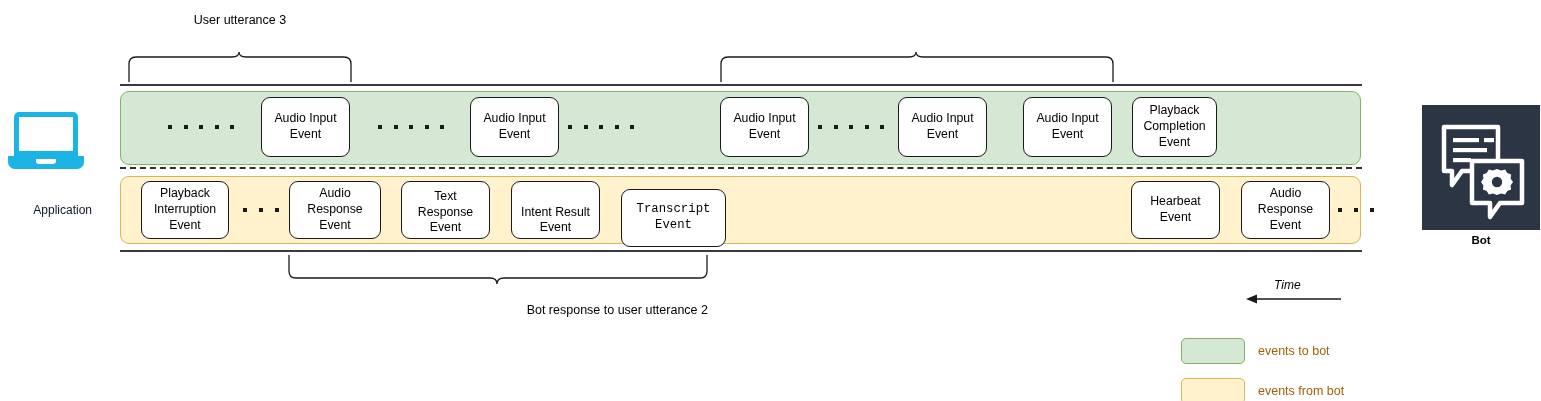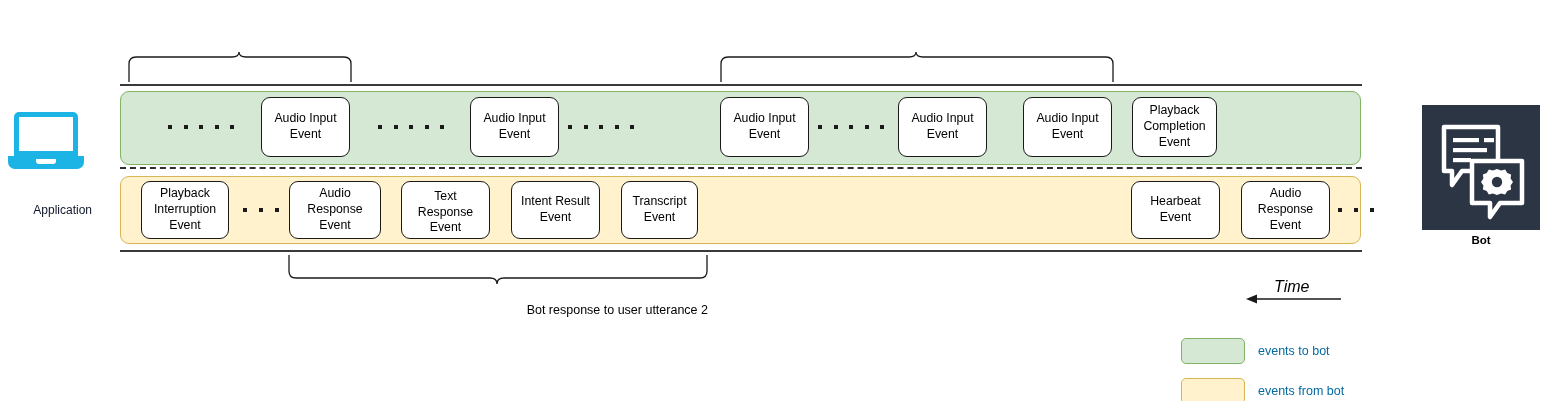--- a/index.html
+++ b/index.html
@@ -116,37 +116,37 @@
     text-align: center;
     font-size: 12.5px;
     color: #000;
     white-space: nowrap;
   }
 
   
   .time-label {
     position: absolute;
     font-style: italic;
-    font-size: 16px;
+    font-size: 12px;
     color: #000;
   }
 
   
   .legend-swatch {
     position: absolute;
     width: 64px; height: 26px;
     box-sizing: border-box;
     border-radius: 5px;
   }
   .legend-swatch.green { background: #d5e8d4; border: 1px solid #82b366; }
   .legend-swatch.yellow { background: #fff2cc; border: 1px solid #d6b656; }
   .legend-text {
     position: absolute;
     font-size: 12.5px;
-    color: #0369a1;
+    color: #a16207;
     white-space: nowrap;
   }
 </style>
 </head>
 <body>
 
 <div id="canvas">
 
   <div class="laptop-wrap">
     <div class="laptop-screen"></div>
@@ -174,20 +174,21 @@
       </g>
     </svg>
   </div>
   <div class="bot-label">Bot</div>
 
   <div class="brace-svg" style="left:128px; top:52px; width:224px; height:30px;">
     <svg width="224" height="30" viewBox="0 0 224 30">
       <path d="M1,30 L1,12 Q1,5 8,5 L104,5 Q111,5 111,0 Q111,5 118,5 L216,5 Q223,5 223,12 L223,30" fill="none" stroke="#1a1a1a" stroke-width="1.3"></path>
     </svg>
   </div>
+  <div class="brace-label" style="left:128px; top:13px; width:224px;">User utterance 3</div>
 
   <div class="brace-svg" style="left:720px; top:52px; width:394px; height:30px;">
     <svg width="394" height="30" viewBox="0 0 394 30">
       <path d="M1,30 L1,12 Q1,5 8,5 L189,5 Q196,5 196,0 Q196,5 203,5 L386,5 Q393,5 393,12 L393,30" fill="none" stroke="#1a1a1a" stroke-width="1.3"></path>
     </svg>
   </div>
 
   <div class="rail" style="left:120px; top:84px; width:1242px;"></div>
   <div class="rail" style="left:120px; top:250px; width:1242px;"></div>
   <div class="divider-dashed" style="left:120px; top:167px; width:1242px;"></div>
@@ -251,24 +252,24 @@
         <i></i>
         <i></i>
         <i></i>
       </div>
       <div class="event-box" style="left: 289px; top: 181px; width: 92px; height: 58px;">
         <span>Audio<br>Response<br>Event</span>
       </div>
       <div class="event-box" style="left: 401px; top: 181px; width: 89px; height: 58px; align-items: flex-end;">
         <span>Text Response<br>Event</span>
       </div>
-      <div class="event-box" style="left: 511px; top: 181px; width: 89px; height: 58px;">
+      <div class="event-box" style="left: 511px; top: 181px; width: 89px; height: 58px; align-items: flex-end;">
         <span>Intent Result<br>Event</span>
       </div>
-      <div class="event-box" style="left: 621px; top: 181px; width: 77px; height: 58px;">
+      <div class="event-box" style="left: 621px; top: 189px; width: 105px; height: 58px; font-family: Liberation Mono, monospace;">
         <span>Transcript<br>Event</span>
       </div>
       <div class="event-box" style="left: 1131px; top: 181px; width: 89px; height: 58px;">
         <span>Hearbeat<br>Event</span>
       </div>
       <div class="event-box" style="left: 1241px; top: 181px; width: 89px; height: 58px;">
         <span>Audio<br>Response<br>Event</span>
       </div>
       <div class="dots" style="left: 1338px; top: 208px; width: 36px; justify-content: space-between;">
         <i></i>

